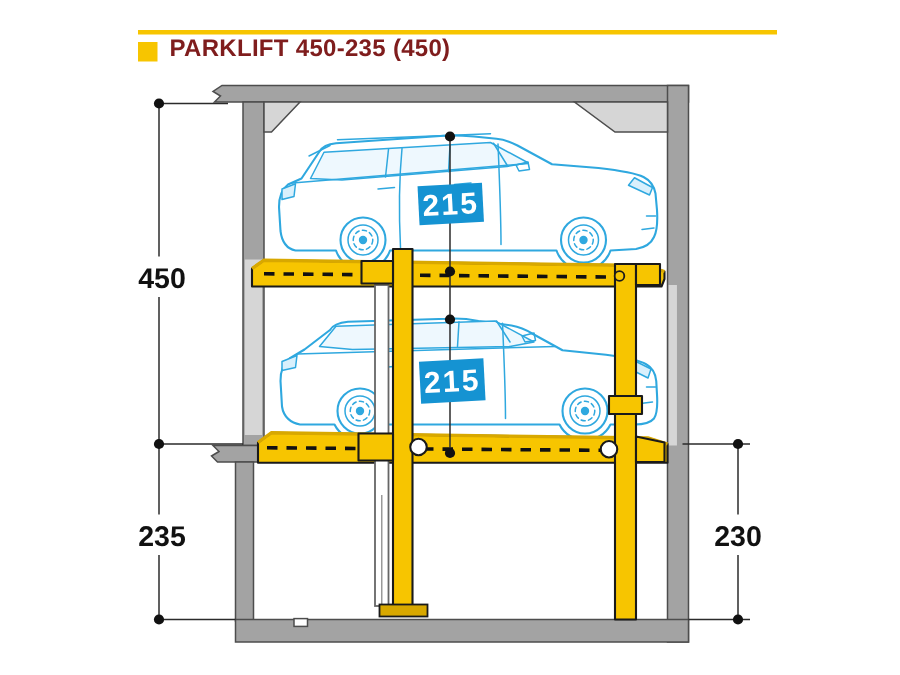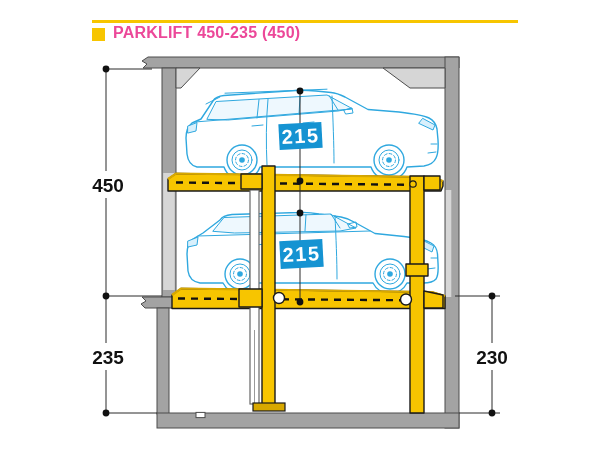--- a/index.html
+++ b/index.html
@@ -2,21 +2,21 @@
 <html><head>
 <meta charset="utf-8">
 <style>
   html,body{margin:0;padding:0;background:#fff;}
   #stage{position:relative;width:600px;height:450px;background:#ffffff;overflow:hidden;
          font-family:"Liberation Sans",sans-serif;}
   #diagram{position:absolute;left:0;top:0;}
   #header{position:absolute;left:0;top:0;width:600px;}
   #top-rule{position:absolute;left:92px;top:20px;width:426px;height:3px;background:#F7C500;}
   #title-bullet{position:absolute;left:92px;top:28px;width:13px;height:13px;background:#F7C500;}
-  #page-title{position:absolute;left:113px;top:24px;font-size:16px;font-weight:bold;color:#ec4899;
+  #page-title{position:absolute;left:113px;top:24px;font-size:16px;font-weight:bold;color:#7f1d1d;
               letter-spacing:.2px;white-space:nowrap;}
   .dim-label{font-size:19px;font-weight:bold;fill:#111;}
   .badge-label{font-size:20px;font-weight:bold;fill:#fff;letter-spacing:1.5px;}
   .car{stroke:#2FA8DF;fill:none;stroke-width:1.4;stroke-linejoin:round;stroke-linecap:round;}
   .car-thin{stroke:#2FA8DF;fill:none;stroke-width:1;stroke-linejoin:round;stroke-linecap:round;}
   .car-fill{fill:#ffffff;}
   .glass{fill:#eef8fe;}
   .lamp{fill:#d9f0fc;}
   .wall{fill:#a3a3a3;stroke:#4d4d4d;stroke-width:1;}
   .wall-light{fill:#d6d6d6;stroke:#4d4d4d;stroke-width:1;}

